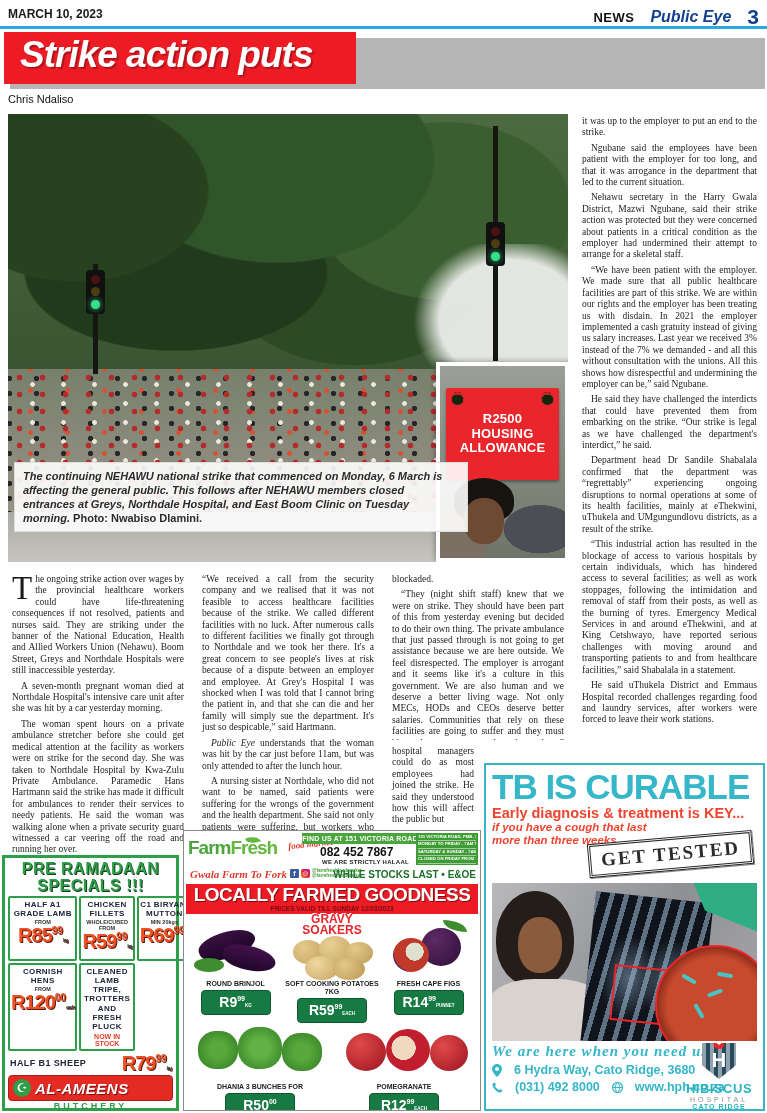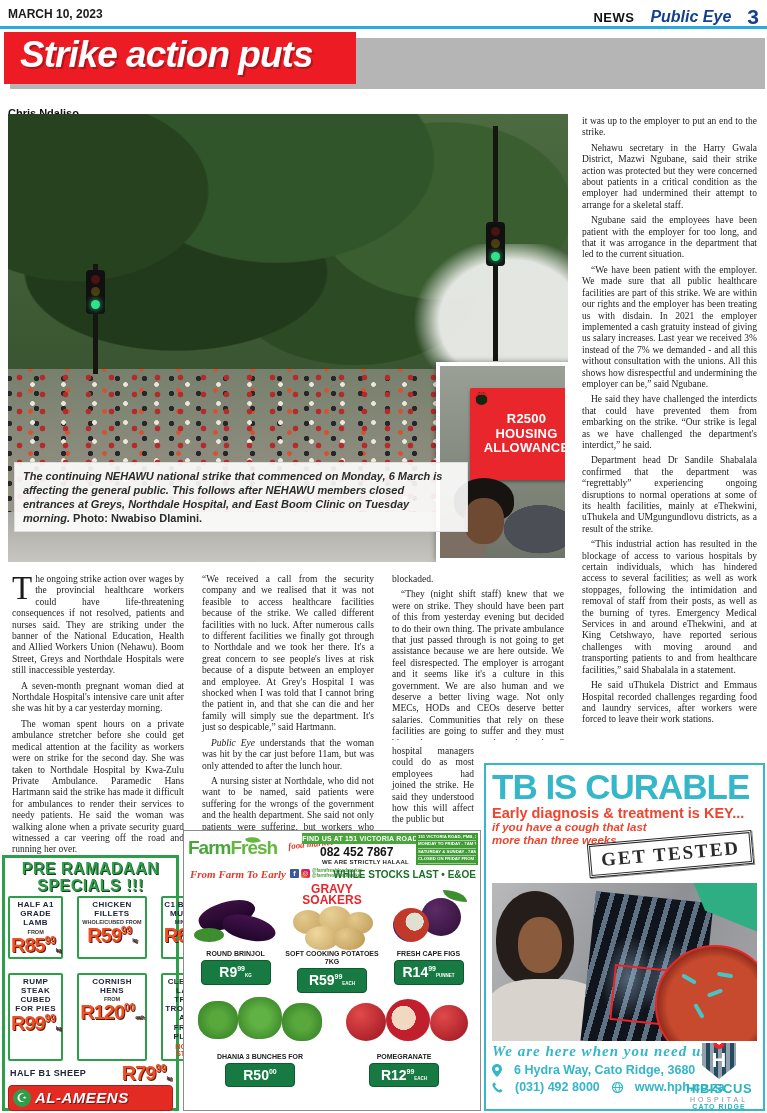--- a/index.html
+++ b/index.html
@@ -19,21 +19,21 @@
   
   .banner { position:absolute; left:4px; top:32px; width:757px; height:52px; }
   .banner-shadow { position:absolute; left:6px; top:6px; right:-4px; bottom:-5px; background:#b5b5b5; }
   .banner-red { position:absolute; left:0; top:0; width:352px; height:52px; background:#ed1c24; }
   .banner-blue { position:absolute; left:352px; top:0; width:405px; height:52px; background:#14418f;
     clip-path:polygon(0 0,100% 0,calc(100% - 14px) 100%,0 100%); }
   .banner span { position:absolute; top:2px; white-space:nowrap; color:#fff; font-weight:bold; font-style:italic;
     font-size:37px; letter-spacing:-1px; text-shadow:2px 2px 0 rgba(0,0,0,.25); }
   .banner-red span { left:16px; }
   .banner-blue span { left:8px; }
-  .byline { position:absolute; left:8px; top:107px; font-size:11px; font-weight:bold; color:#111; }
+  .byline { position:absolute; left:8px; top:93px; font-size:11px; font-weight:normal; color:#111; }
   
   .photo { position:absolute; left:8px; top:114px; width:560px; height:448px; overflow:hidden; background:#6d8560; }
   .ph-trees { position:absolute; inset:0; height:255px;
     background:
       radial-gradient(ellipse 220px 150px at 12% 30%, #26421e 0 60%, transparent 61%),
       radial-gradient(ellipse 260px 170px at 48% 18%, #31552a 0 60%, transparent 61%),
       radial-gradient(ellipse 230px 160px at 78% 38%, #3b5e31 0 55%, transparent 56%),
       radial-gradient(ellipse 250px 130px at 30% 62%, #223a1c 0 60%, transparent 61%),
       radial-gradient(ellipse 200px 120px at 62% 70%, #2c4a24 0 60%, transparent 61%),
       linear-gradient(#4c6b41, #3a5531); }
@@ -59,21 +59,21 @@
     border:1px solid #ddd; padding:6px 8px; font-size:11px; line-height:1.28; font-weight:bold; font-style:italic; color:#2b2b2b; }
   .caption .credit { font-style:normal; }
   .inset { position:absolute; left:428px; top:248px; width:133px; height:200px; background:#8b8f85; border:4px solid #fff;
     box-shadow:0 0 6px rgba(0,0,0,.4); overflow:hidden; }
   .inset-bg { position:absolute; inset:0;
     background:
       radial-gradient(ellipse 60px 40px at 80% 85%, #4b4e55 0 60%, transparent 61%),
       radial-gradient(ellipse 50px 45px at 15% 90%, #7b6f63 0 60%, transparent 61%),
       linear-gradient(#9aa096,#6f7468); }
   .placard { position:absolute; left:6px; top:22px; width:113px; height:92px; background:#e8262b; border-radius:2px;
-    display:flex; flex-direction:column; align-items:center; justify-content:center; box-shadow:0 2px 3px rgba(0,0,0,.35);margin-left:24px; }
+    display:flex; flex-direction:column; align-items:center; justify-content:center; box-shadow:0 2px 3px rgba(0,0,0,.35); }
   .placard div { color:#fff; font-weight:bold; font-size:13px; line-height:1.15; letter-spacing:.2px; }
   .placard .logo-dot { position:absolute; top:4px; width:13px; height:13px; border-radius:50%;
     background:radial-gradient(circle at 50% 65%, #13270f 0 55%, #c8242a 56% 75%, #13270f 76%); }
   .placard .ld-l { left:5px; } .placard .ld-r { right:5px; }
   .inset-head { position:absolute; left:18px; top:118px; width:52px; height:60px; }
   .inset-hair { position:absolute; left:-4px; top:-6px; width:60px; height:44px; border-radius:50% 50% 40% 40%; background:#171310; }
   .inset-face { position:absolute; left:6px; top:14px; width:40px; height:46px; border-radius:45%; background:#6e4a33; }
   
   .col { position:absolute; font-family:"Liberation Serif", serif; font-size:9.5px; line-height:11.4px;
     text-align:justify; color:#1c1c1c; }
@@ -83,21 +83,21 @@
   .c1 { left:8px;  top:570px; width:180px; }
   .c2 { left:198px; top:570px; width:180px; }
   .c3a { left:388px; top:570px; width:180px; height:170px; overflow:hidden; }
   .c3b { left:388px; top:742px; width:90px;  }
   .c4 { left:578px; top:112px; width:183px; }
   .ital { font-style:italic; }
   
   .butch { position:absolute; left:2px; top:855px; width:177px; height:256px; border:3px solid #2e9e49; background:#fff; padding:1px; }
   .butch-hd { text-align:center; font-weight:bold; font-size:16px; line-height:17px; color:#2e9e49;
     text-shadow:1px 1px 0 #143e1d; letter-spacing:.5px; padding-top:1px; }
-  .butch-grid { display:grid; grid-template-columns:1fr 1fr 1fr; gap:14px; padding:2px; }
+  .butch-grid { display:grid; grid-template-columns:1fr 1fr 1fr 1fr; gap:2px; padding:2px; }
   .bcell { border:2px solid #2e9e49; border-radius:2px; text-align:center; padding:2px 1px; min-height:46px; }
   .bname { font-size:8px; font-weight:bold; color:#20263a; letter-spacing:.4px; line-height:1.15; }
   .bsub { font-size:5.5px; font-weight:bold; color:#333; margin-top:1px; }
   .bprice { font-size:20px; font-weight:900; color:#f04e23; line-height:1; letter-spacing:-1px;
     text-shadow:1px 1px 0 #5a1a08; }
   .bprice sup { font-size:10px; letter-spacing:0; }
   .bunit { font-size:5.5px; font-weight:bold; color:#333; }
   .bnote { font-size:7px; font-weight:bold; color:#e03a22; margin-top:2px; }
   .bsheep { display:flex; align-items:center; justify-content:space-between; padding:0 4px; }
   .bsheep .bname { font-size:9px; }
@@ -261,22 +261,22 @@
     <p class="first">blockaded.</p>
     <p>“They (night shift staff) knew that we were on strike. They should have been part of this from yesterday evening but decided to do their own thing. The private ambulance that just passed through is not going to get assistance because we are here outside. We feel disrespected. The employer is arrogant and it seems like it's a culture in this government. We are also human and we deserve a better living wage. Not only MECs, HODs and CEOs deserve better salaries. Communities that rely on these facilities are going to suffer and they must blame the government, and not the workers,” said the nursing sister.</p>
 
   </div>
   <div class="col c3b">
     <p class="first">hospital managers could do as most employees had joined the strike. He said they understood how this will affect the public but</p>
   </div>
 
   <div class="col c4">
     <p class="first">it was up to the employer to put an end to the strike.</p>
+    <p>Ngubane said the employees have been patient with the employer for too long, and that it was arrogance in the department that led to the current situation.</p>
     <p>Nehawu secretary in the Harry Gwala District, Mazwi Ngubane, said their strike action was protected but they were concerned about patients in a critical condition as the employer had undermined their attempt to arrange for a skeletal staff.</p>
-    <p>Ngubane said the employees have been patient with the employer for too long, and that it was arrogance in the department that led to the current situation.</p>
     <p>“We have been patient with the employer. We made sure that all public healthcare facilities are part of this strike. We are within our rights and the employer has been treating us with disdain. In 2021 the employer implemented a cash gratuity instead of giving us salary increases. Last year we received 3% instead of the 7% we demanded - and all this without consultation with the unions. All this shows how disrespectful and undermining the employer can be,” said Ngubane.</p>
     <p>He said they have challenged the interdicts that could have prevented them from embarking on the strike. “Our strike is legal as we have challenged the department's interdict,” he said.</p>
     <p>Department head Dr Sandile Shabalala confirmed that the department was “regrettably” experiencing ongoing disruptions to normal operations at some of its health facilities, mainly at eThekwini, uThukela and UMgungundlovu districts, as a result of the strike.</p>
     <p>“This industrial action has resulted in the blockage of access to various hospitals by certain individuals, which has hindered access to several facilities; as well as work stoppages, following the intimidation and removal of staff from their posts, as well as the burning of tyres. Emergency Medical Services in and around eThekwini, and at King Cetshwayo, have reported serious challenges with moving around and transporting patients to and from healthcare facilities,” said Shabalala in a statement.</p>
     <p>He said uThukela District and Emmaus Hospital recorded challenges regarding food and laundry services, after workers were forced to leave their work stations.</p>
   </div>
 
   <div class="butch">
     <div class="butch-hd">
       <div>PRE RAMADAAN</div>
@@ -332,30 +332,34 @@
       <div class="ff-phone">082 452 7867</div>
       <div class="ff-halaal">WE ARE STRICTLY HALAAL</div>
       <div class="ff-hours">
         <div>151 VICTORIA ROAD, PMB, 3201</div>
         <div>MONDAY TO FRIDAY - 7AM TO 6PM</div>
         <div>SATURDAY &amp; SUNDAY - 7AM TO 3PM</div>
         <div>CLOSED ON FRIDAY FROM 12H00 TO 13H00</div>
       </div>
     </div>
     <div class="ff-row2">
-      <div class="ff-fork">From Farm To Early</div>
+      <div class="ff-fork">Gwala Farm To Fork</div>
       <div class="ff-soc">
         <span class="ff-fb">f</span>
         <span class="ff-ig">◎</span>
         <span class="ff-handles">
           <div>@farmfreshfoodmarket</div>
           <div>@farmfreshfoodmarket</div>
         </span>
       </div>
       <div class="ff-stocks">WHILE STOCKS LAST • E&amp;OE</div>
+    </div>
+    <div class="ff-banner">
+      <div class="big">LOCALLY FARMED GOODNESS</div>
+      <div class="small">PRICES VALID TILL SUNDAY 12/03/2023</div>
     </div>
     <div class="ff-grid">
       <div class="ff-card">
         <div class="ff-img">
           <span class="veg" style="left:10px;top:16px;width:58px;height:26px;background:linear-gradient(#3a1042,#1c0524);transform:rotate(-18deg);border-radius:45% 55% 50% 50%;"></span>
           <span class="veg" style="left:34px;top:30px;width:54px;height:24px;background:linear-gradient(#43124c,#21062b);transform:rotate(12deg);border-radius:45% 55% 50% 50%;"></span>
           <span class="veg" style="left:6px;top:42px;width:30px;height:14px;background:#3e8e2f;border-radius:50%;"></span>
         </div>
         <div class="ff-name">ROUND BRINJOL</div>
         <div class="ff-badge"><span>R9</span><sup>99</sup><span class="u">KG</span></div>

